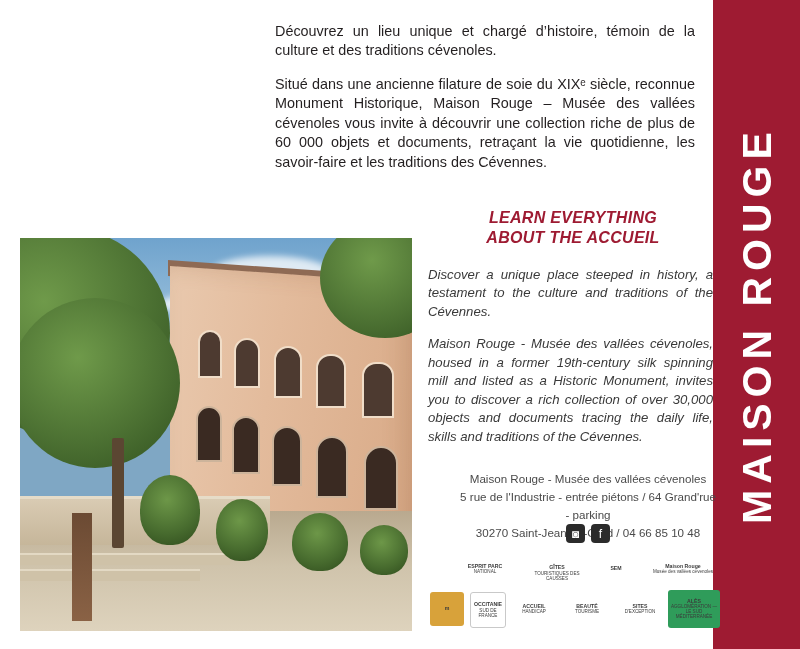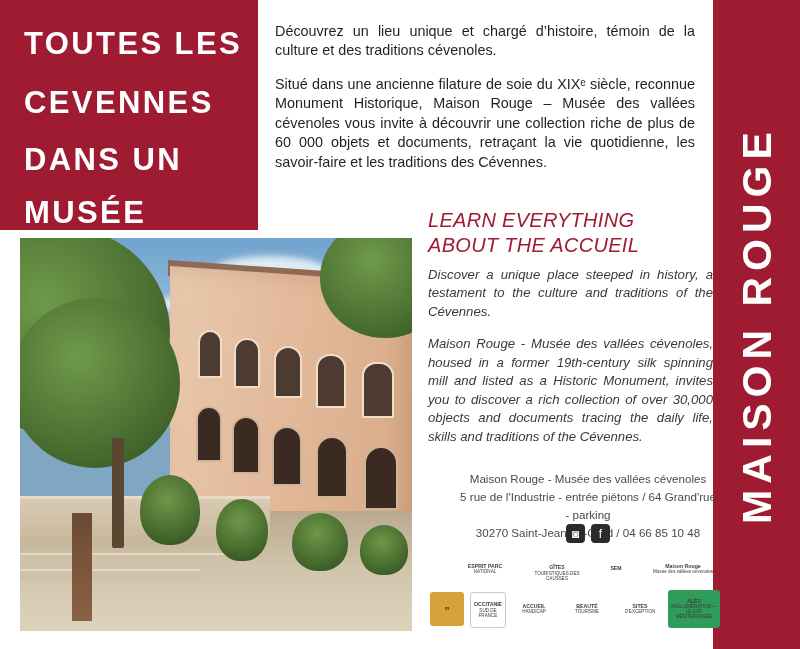--- a/index.html
+++ b/index.html
@@ -84,24 +84,25 @@
   .fr-block p:last-child { margin-bottom: 0; }
 
   
   .en-title {
     position: absolute;
     left: 428px;
     top: 208px;
     width: 290px;
     color: #9e1b32;
     font-style: italic;
-    font-weight: normal;
-    font-size: 20px;
+    font-weight: bold;
+    font-size: 16px;
     line-height: 1.25;
     letter-spacing: 0.3px;
+    text-align: center;
   }
   .en-block {
     position: absolute;
     left: 428px;
     top: 266px;
     width: 285px;
     color: #3a3a3a;
   }
   .en-block p {
     margin: 0 0 14px 0;
@@ -282,26 +283,20 @@
   .l-site   { left: 194px; top: 46px; width: 44px; height: 34px; color:#6b6b6b; font-weight:bold; font-size:5.6px; }
   .l-ales   { left: 244px; top: 44px; width: 52px; height: 38px; background:#2f9c5a; color:#ffffff; font-weight:bold; font-size:5.6px; border-radius:4px; }
 
   .logo-sub { display:block; font-weight: normal; font-size: 4.6px; }
 </style>
 </head>
 <body>
 
 <div class="page">
 
-  <div class="headline">
-    <div class="line l0">TOUTES LES</div>
-    <div class="line l1">CEVENNES</div>
-    <div class="line l2">DANS UN</div>
-    <div class="line l3">MUSÉE</div>
-  </div>
 
   <div class="sideband">
     <div class="vtext">MAISON ROUGE</div>
   </div>
 
   <div class="fr-block">
     <p>Découvrez un lieu unique et chargé d’histoire, témoin de la culture et des traditions cévenoles.</p>
     <p>Situé dans une ancienne filature de soie du XIXᵉ siècle, reconnue Monument Historique, Maison Rouge – Musée des vallées cévenoles vous invite à découvrir une collection riche de plus de 60 000 objets et documents, retraçant la vie quotidienne, les savoir-faire et les traditions des Cévennes.</p>
   </div>
 

